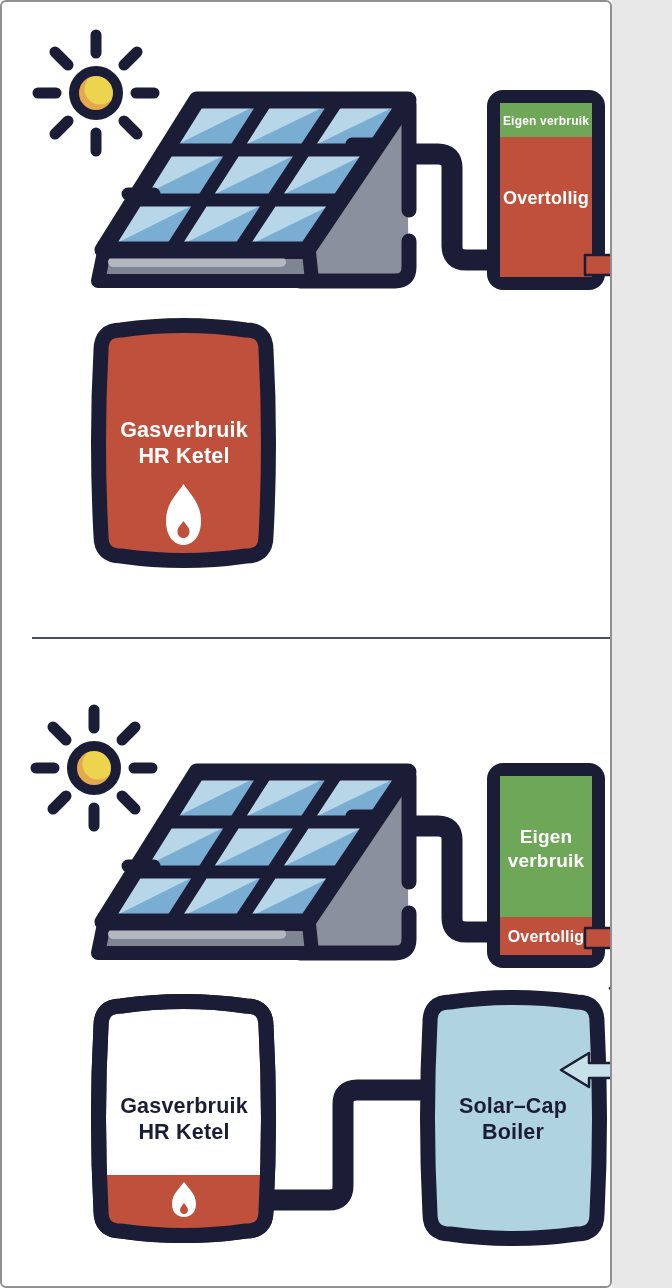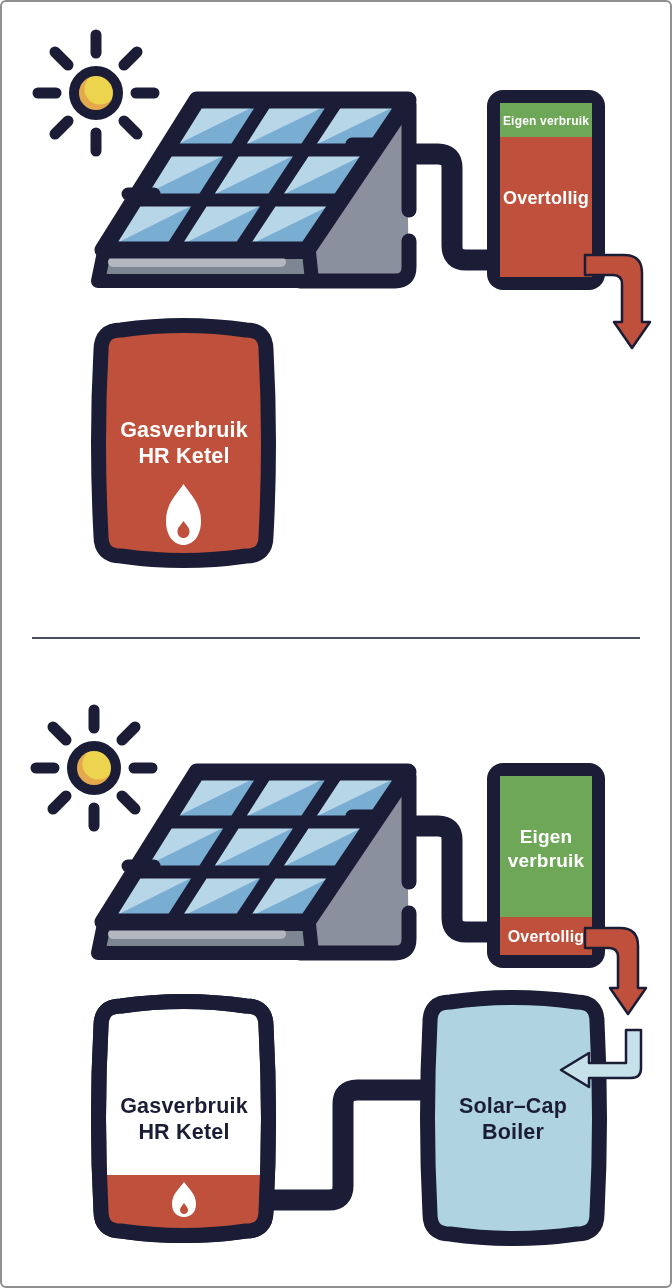--- a/index.html
+++ b/index.html
@@ -1,16 +1,16 @@
 <!DOCTYPE html>
 <html><head>
 <meta charset="utf-8">
 <style>
   html,body{margin:0;padding:0;background:#e8e8e8;}
-  .stage{position:relative;width:672px;height:1288px;background:#ffffff;overflow:hidden;}
+  .stage{position:relative;width:612px;height:1288px;background:#ffffff;overflow:hidden;}
   .border-overlay{position:absolute;inset:0;border:2px solid #8f8f8f;border-radius:6px;pointer-events:none;z-index:10;}
   .scene{position:absolute;left:0;width:672px;height:644px;}
   .scene.top{top:0;}
   .scene.bottom{top:644px;}
   .divider{position:absolute;top:637px;left:32px;width:608px;height:0;border-top:2px solid #4a4e60;z-index:5;}
   svg{display:block;}
   .st{stroke:#1b1d36;}
   .lbl{font-family:"Liberation Sans", sans-serif;font-weight:700;letter-spacing:.2px;}
   .t-white{fill:#ffffff;}
   .t-navy{fill:#1b1d36;}

